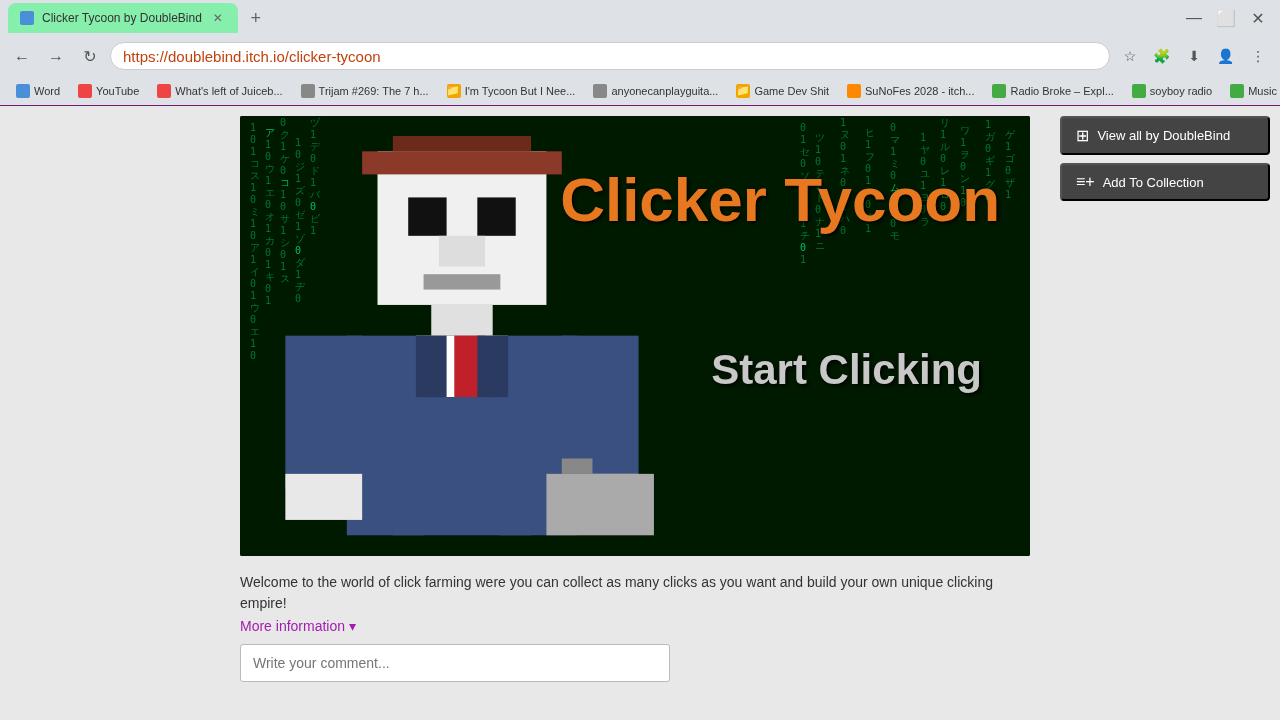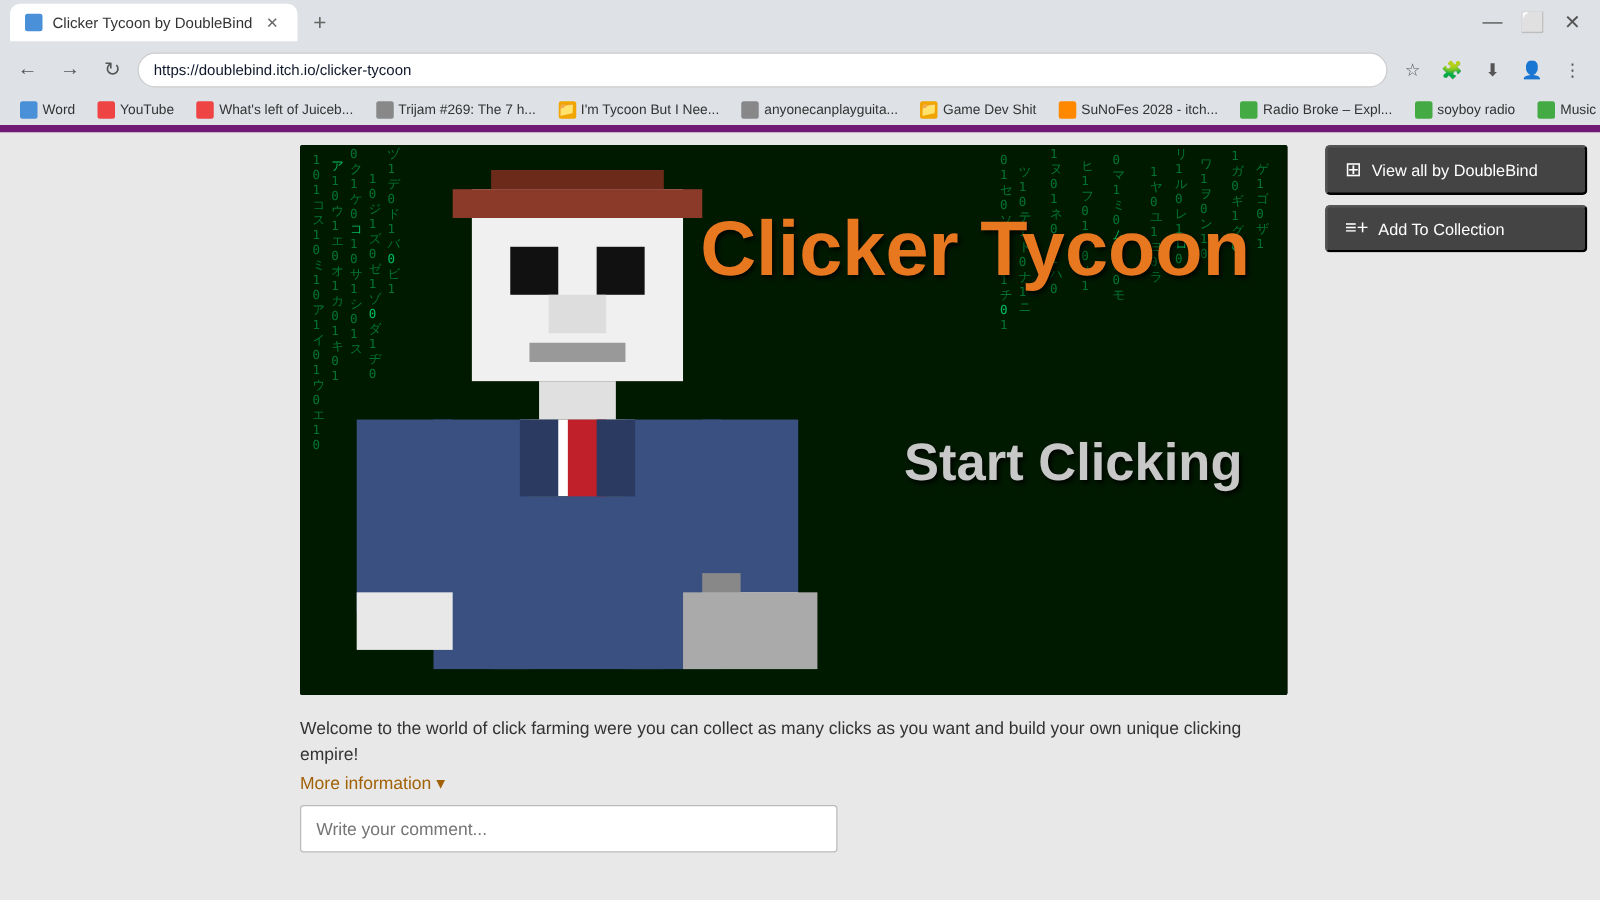--- a/index.html
+++ b/index.html
@@ -10,21 +10,21 @@
 
     .title-bar {
       background: #dee1e6;
       height: 36px;
       display: flex;
       align-items: center;
       padding: 0 8px;
       gap: 4px;
     }
     .tab {
-      background: #ffffff;
+      background: #86efac;
       border-radius: 8px 8px 0 0;
       padding: 6px 12px;
       font-size: 12px;
       display: flex;
       align-items: center;
       gap: 8px;
       height: 30px;
       min-width: 180px;
     }
     .tab-favicon { width: 14px; height: 14px; background: #4a90d9; border-radius: 2px; flex-shrink: 0; }
@@ -45,32 +45,32 @@
       height: 28px;
       background: #fff;
       border-radius: 14px;
       display: flex;
       align-items: center;
       padding: 0 12px;
       font-size: 13px;
       color: #333;
       border: 1px solid #ccc;
     }
-    .address-text { flex: 1; font-size: 12px; color: #0f172a; }
+    .address-text { flex: 1; font-size: 15px; color: #c2410c; }
     .nav-icons { display: flex; gap: 4px; align-items: center; }
     .nav-icon { width: 28px; height: 28px; border-radius: 50%; display: flex; align-items: center; justify-content: center; color: #555; font-size: 14px; cursor: pointer; }
 
     .bookmarks-bar {
       background: #dee1e6;
       height: 30px;
       display: flex;
       align-items: center;
       padding: 0 8px;
       gap: 2px;
-      border-bottom: 6px solid #701a75;
+      border-bottom: 1px solid #701a75;
       overflow: hidden;
     }
     .bookmark-item {
       display: flex;
       align-items: center;
       gap: 4px;
       padding: 3px 8px;
       border-radius: 4px;
       font-size: 11px;
       color: #333;
@@ -135,38 +135,38 @@
       font-size: 62px;
       font-weight: 900;
       color: #e87820;
       font-family: Impact, Arial Black, sans-serif;
       text-shadow: 2px 2px 4px rgba(0,0,0,0.8);
       line-height: 1.1;
     }
 
     .game-subtitle-overlay {
       position: absolute;
-      right: 36px;
+      right: 48px;
       top: 230px;
       font-size: 42px;
       font-weight: bold;
       color: #c8c8c8;
       font-family: Arial, sans-serif;
       text-shadow: 2px 2px 4px rgba(0,0,0,0.9);
     }
 
     .description-text {
       font-size: 14px;
       color: #333;
       margin-bottom: 4px;
       line-height: 1.5;
     }
 
     .more-info-link {
-      color: #a16207;
+      color: #a21caf;
       font-size: 14px;
       cursor: pointer;
       display: flex;
       align-items: center;
       gap: 4px;
       margin-bottom: 4px;
       text-decoration: none;
     }
 
     .comments-section { margin-top: 10px; }

